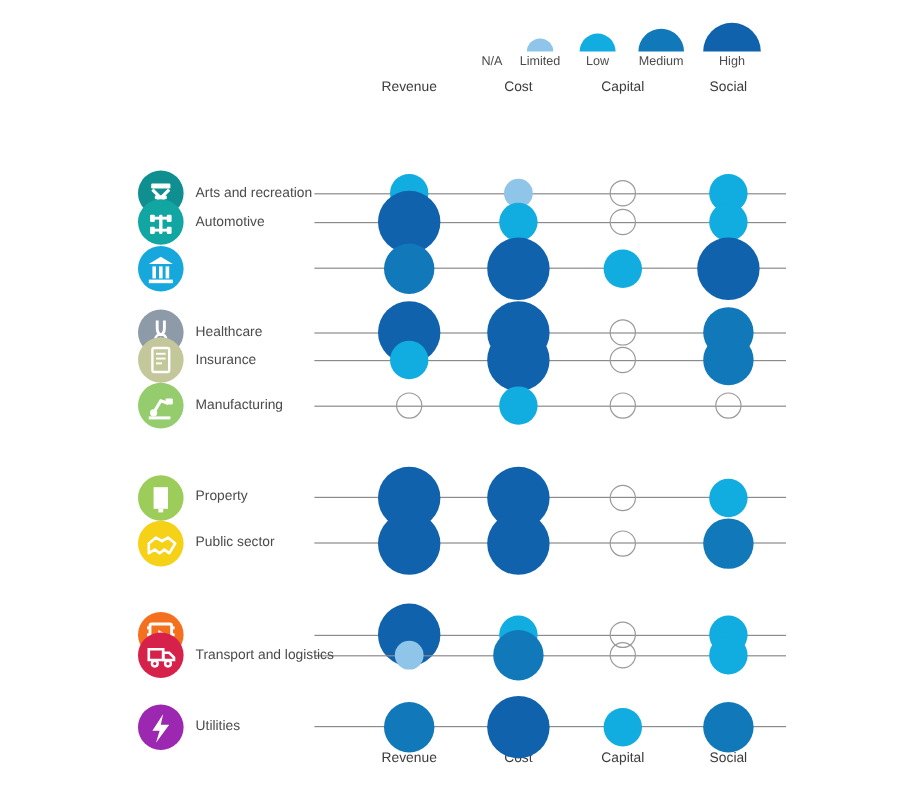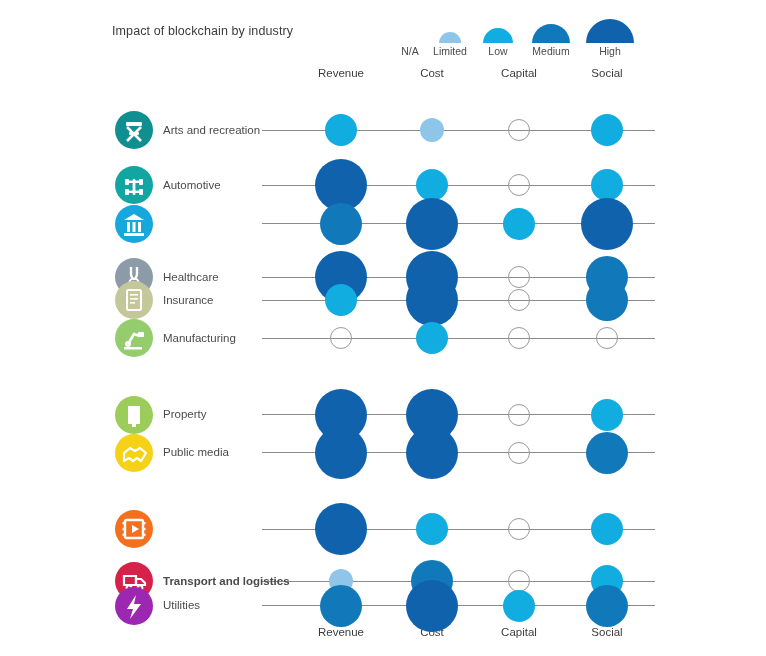--- a/index.html
+++ b/index.html
@@ -71,21 +71,20 @@
   .bubble.na{
     background:transparent;border:1px solid #9a9a9a;
     box-sizing:border-box;
   }
 </style>
 </head>
 <body>
 
 <div class="page">
 
-  <div class="title">Impact of blockchain by industry</div>
 
   <div class="legend" id="legend">
       <div class="legend-item" style="left: 22px; transform: translateX(-50%);">
         <div class="legend-swatch-wrap">
           <div class="legend-swatch na" style="width: 20px; height: 10px;"></div>
         </div>
         <div class="legend-label">N/A</div>
       </div>
       <div class="legend-item" style="left: 62px; transform: translateX(-50%);">
         <div class="legend-swatch-wrap">
@@ -115,21 +114,21 @@
 
   <div class="rows" id="grid">
       <div class="col-head top" style="left: 341px;">Revenue</div>
       <div class="col-head bottom" style="left: 341px;">Revenue</div>
       <div class="col-head top" style="left: 432px;">Cost</div>
       <div class="col-head bottom" style="left: 432px;">Cost</div>
       <div class="col-head top" style="left: 519px;">Capital</div>
       <div class="col-head bottom" style="left: 519px;">Capital</div>
       <div class="col-head top" style="left: 607px;">Social</div>
       <div class="col-head bottom" style="left: 607px;">Social</div>
-      <div class="row" style="top: 111px;">
+      <div class="row" style="top: 142px;">
         <div class="row-line" style="left: 262px; width: 393px; background: rgb(139, 139, 139);"></div>
         <div class="icon-badge" style="background: rgb(15, 143, 143);">
           <svg width="28" height="28" viewBox="0 0 28 28" fill="#ffffff" style="color:#ffffff">
             <rect x="6" y="6" width="16" height="4" rx="1"></rect>
             <path d="M7 11l14 14M21 11L7 25" stroke-width="2.6" stroke="currentColor" fill="none"></path>
             <rect x="9" y="16" width="10" height="3" rx="1"></rect>
           </svg>
         </div>
         <div class="row-label">Arts and recreation</div>
         <div class="bubble" style="left: 341px; width: 32px; height: 32px; background: rgb(17, 172, 224);"></div>
@@ -244,21 +243,21 @@
         <div class="bubble na" style="left: 519px; width: 22px; height: 22px;"></div>
         <div class="bubble" style="left: 607px; width: 32px; height: 32px; background: rgb(17, 172, 224);"></div>
       </div>
       <div class="row" style="top: 433.8px;">
         <div class="row-line" style="left: 262px; width: 393px; background: rgb(139, 139, 139);"></div>
         <div class="icon-badge" style="background: rgb(245, 209, 23);">
           <svg width="28" height="28" viewBox="0 0 28 28" fill="#ffffff" style="color:#ffffff">
             <path d="M4 14l6-5 5 3 5-3 6 5-5 8-4-3-4 3-4-3-5 3z" fill="none" stroke="currentColor" stroke-width="2.2" stroke-linejoin="round"></path>
           </svg>
         </div>
-        <div class="row-label">Public media</div>
+        <div class="row-label">Public sector</div>
         <div class="bubble" style="left: 341px; width: 52px; height: 52px; background: rgb(16, 98, 173);"></div>
         <div class="bubble" style="left: 432px; width: 52px; height: 52px; background: rgb(16, 98, 173);"></div>
         <div class="bubble na" style="left: 519px; width: 22px; height: 22px;"></div>
         <div class="bubble" style="left: 607px; width: 42px; height: 42px; background: rgb(17, 121, 185);"></div>
       </div>
       <div class="row" style="top: 510.2px;">
         <div class="row-line" style="left: 262px; width: 393px; background: rgb(139, 139, 139);"></div>
         <div class="icon-badge" style="background: rgb(244, 112, 31);">
           <svg width="28" height="28" viewBox="0 0 28 28" fill="#ffffff" style="color:#ffffff">
             <rect x="5" y="5" width="18" height="18" rx="1.5" fill="none" stroke="currentColor" stroke-width="2.4"></rect>
@@ -271,21 +270,21 @@
               <rect x="23.1" y="12.8" width="2.4" height="2.4"></rect>
               <rect x="23.1" y="18.6" width="2.4" height="2.4"></rect>
             </g>
           </svg>
         </div>
         <div class="bubble" style="left: 341px; width: 52px; height: 52px; background: rgb(16, 98, 173);"></div>
         <div class="bubble" style="left: 432px; width: 32px; height: 32px; background: rgb(17, 172, 224);"></div>
         <div class="bubble na" style="left: 519px; width: 22px; height: 22px;"></div>
         <div class="bubble" style="left: 607px; width: 32px; height: 32px; background: rgb(17, 172, 224);"></div>
       </div>
-      <div class="row" style="top: 562px; font-weight: bold;">
+      <div class="row" style="top: 527px;">
         <div class="row-line" style="left: 262px; width: 393px; background: rgb(139, 139, 139);"></div>
         <div class="icon-badge" style="background: rgb(214, 34, 74);">
           <svg width="28" height="28" viewBox="0 0 28 28" fill="#ffffff" style="color:#ffffff">
             <path d="M4 9h12v9H4z" fill="none" stroke="currentColor" stroke-width="2.2"></path>
             <path d="M16 12h5l4 4v2h-9z" fill="none" stroke="currentColor" stroke-width="2.2"></path>
             <circle cx="9" cy="21" r="2.4" fill="none" stroke="currentColor" stroke-width="2"></circle>
             <circle cx="20" cy="21" r="2.4" fill="none" stroke="currentColor" stroke-width="2"></circle>
           </svg>
         </div>
         <div class="row-label">Transport and logistics</div>

